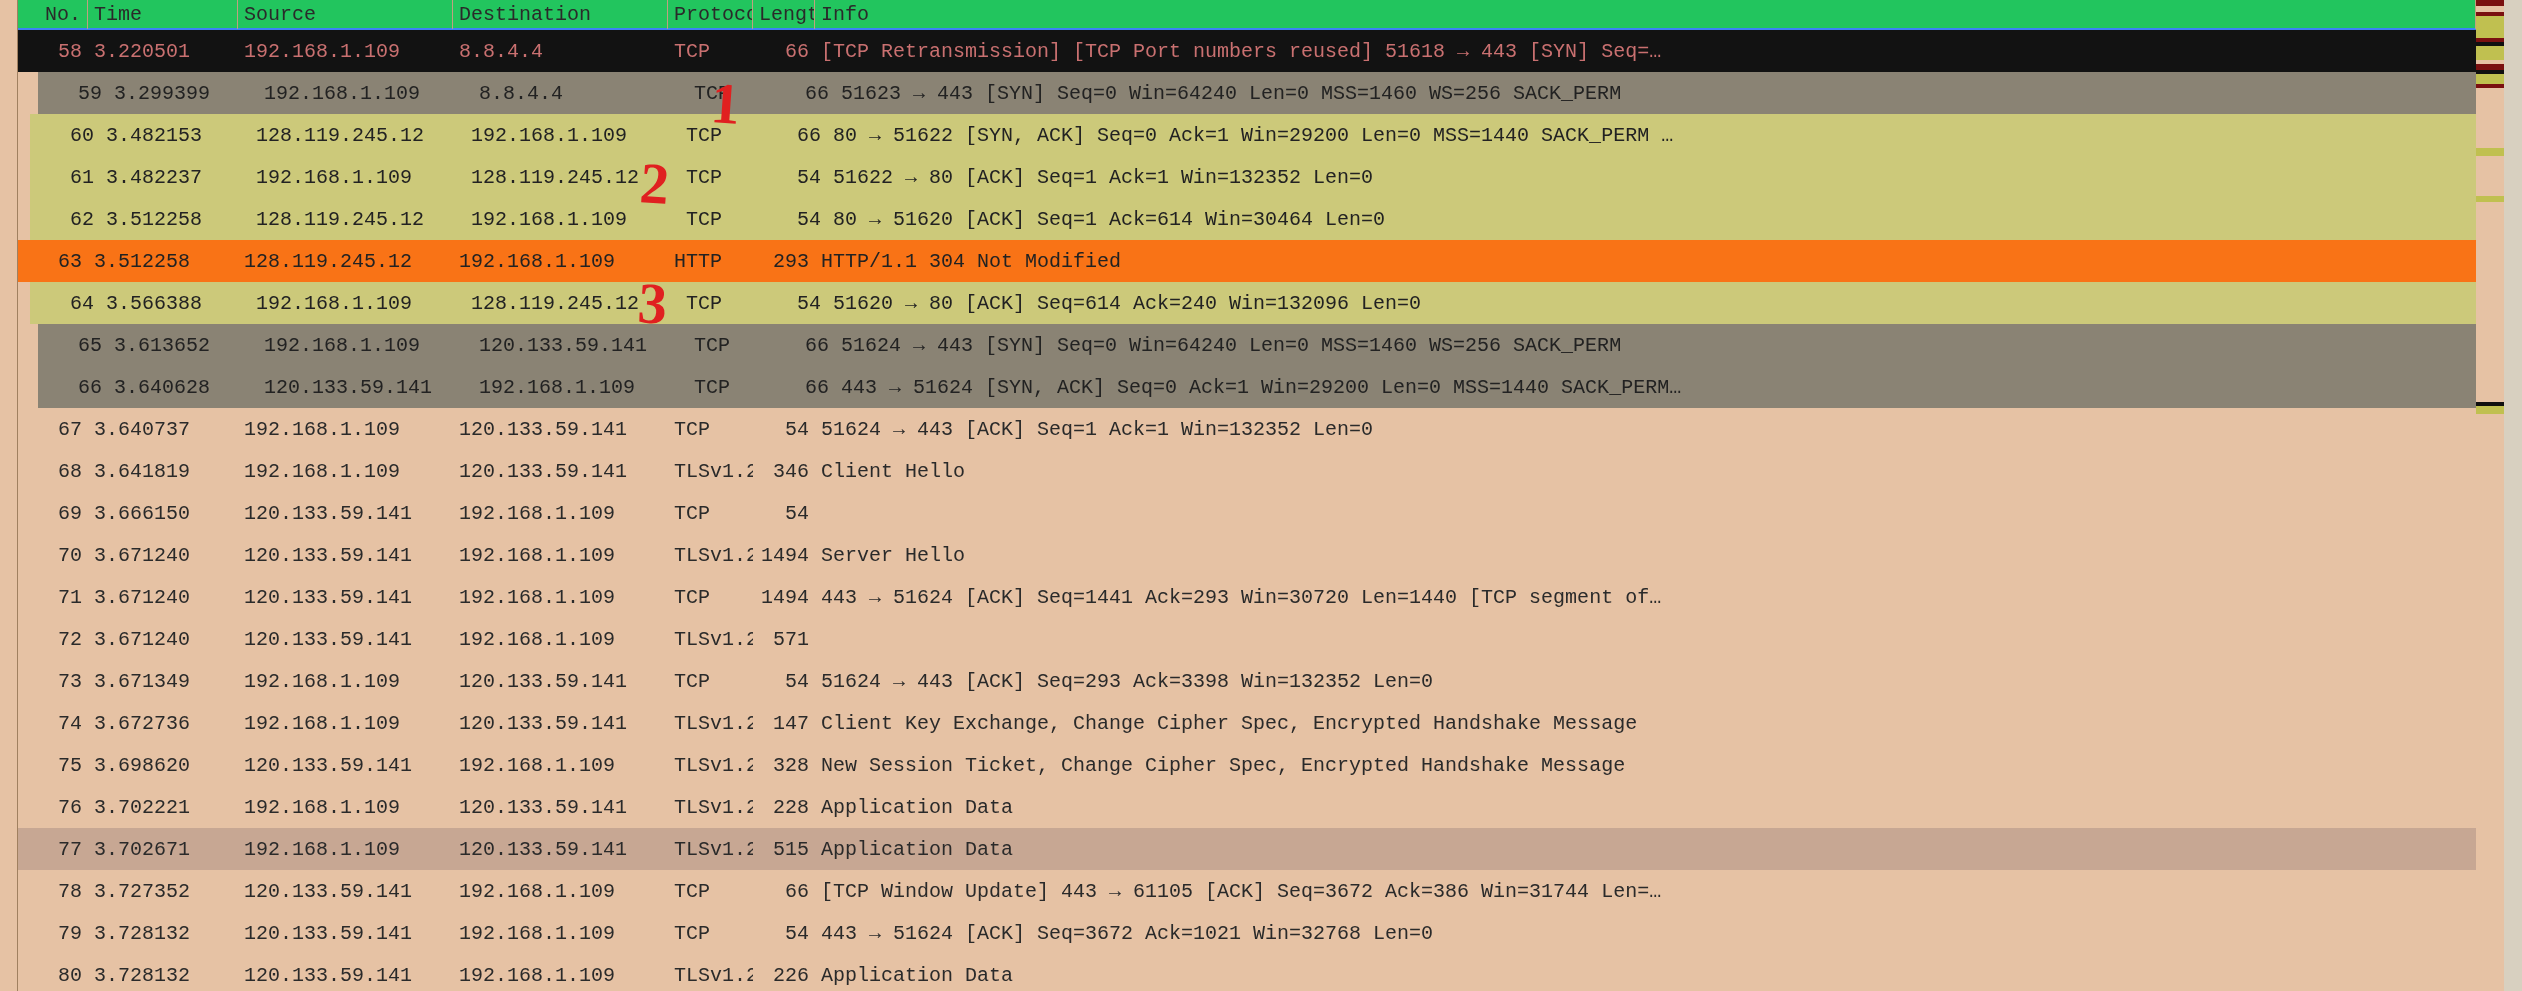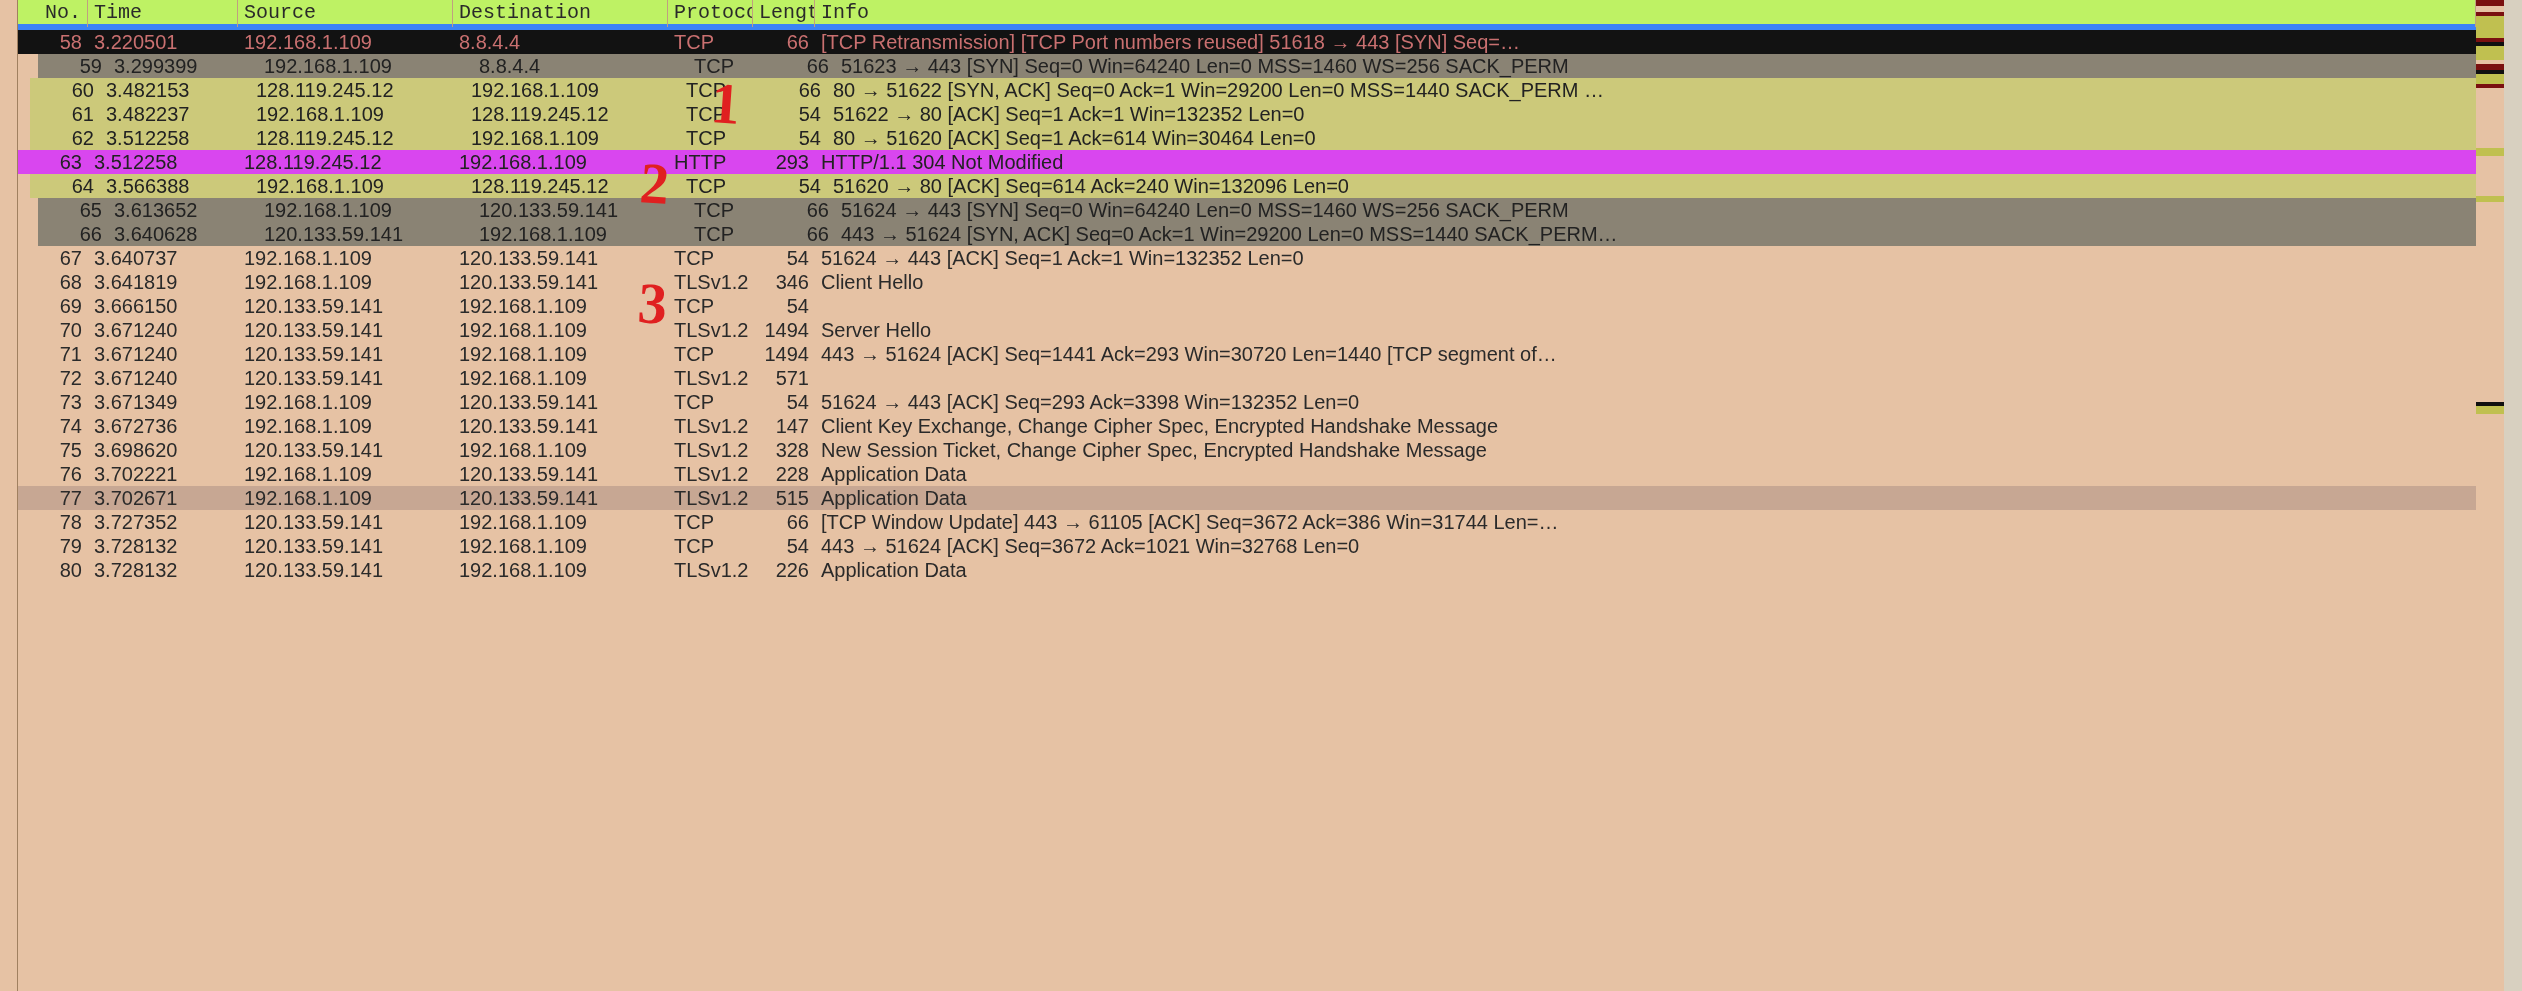--- a/index.html
+++ b/index.html
@@ -33,63 +33,63 @@
     flex-shrink: 0;
     display: flex;
     flex-direction: column;
   }
   .minimap .mark {
     height: 5px;
     width: 100%;
   }
   .headers {
     display: flex;
-    background: #bef264;
-    border-bottom: 6px solid #3b82f6;
+    background: #22c55e;
+    border-bottom: 2px solid #3b82f6;
     height: 30px;
     align-items: center;
     color: #2a2a2a;
     font-family: "Courier New", monospace;
   }
   .headers div {
     padding: 3px 6px;
     border-right: 1px solid #c0a080;
     white-space: nowrap;
     overflow: hidden;
   }
   .rows {
     flex: 1;
     overflow: hidden;
     position: relative;
   }
   .row {
     display: flex;
-    height: 24px;
+    height: 42px;
     align-items: center;
     white-space: nowrap;
-    font-family: Liberation Sans, sans-serif;
+    font-family: Liberation Mono, monospace;
     color: #2a2a2a;
   }
   .row .cell {
     padding: 0 6px;
     overflow: hidden;
     text-overflow: clip;
   }
   .col-no   { width: 70px; text-align: right; }
   .col-time { width: 150px; }
   .col-src  { width: 215px; }
   .col-dst  { width: 215px; }
   .col-proto{ width: 85px; }
   .col-len  { width: 62px; text-align: right; }
   .col-info { flex: 1; min-width: 0; }
   
   .bg-black { background: #121212; color: #c97070; }
   .bg-gray  { background: #8a8374; color: #222; margin-left: 20px; }
   .bg-olive { background: #ccc97a; color: #222; margin-left: 12px; }
-  .bg-darkolive { background: #d946ef; color: #222; align-items: center; }
+  .bg-darkolive { background: #f97316; color: #222; align-items: center; }
   .bg-pink  { background: #e6c2a4; }
   .bg-pinkdark { background: #c7a793; }
   
   .annot {
     position: absolute;
     font-family: "Comic Sans MS", "Segoe Script", cursive;
     color: #e02020;
     font-size: 58px;
     font-weight: bold;
     pointer-events: none;

